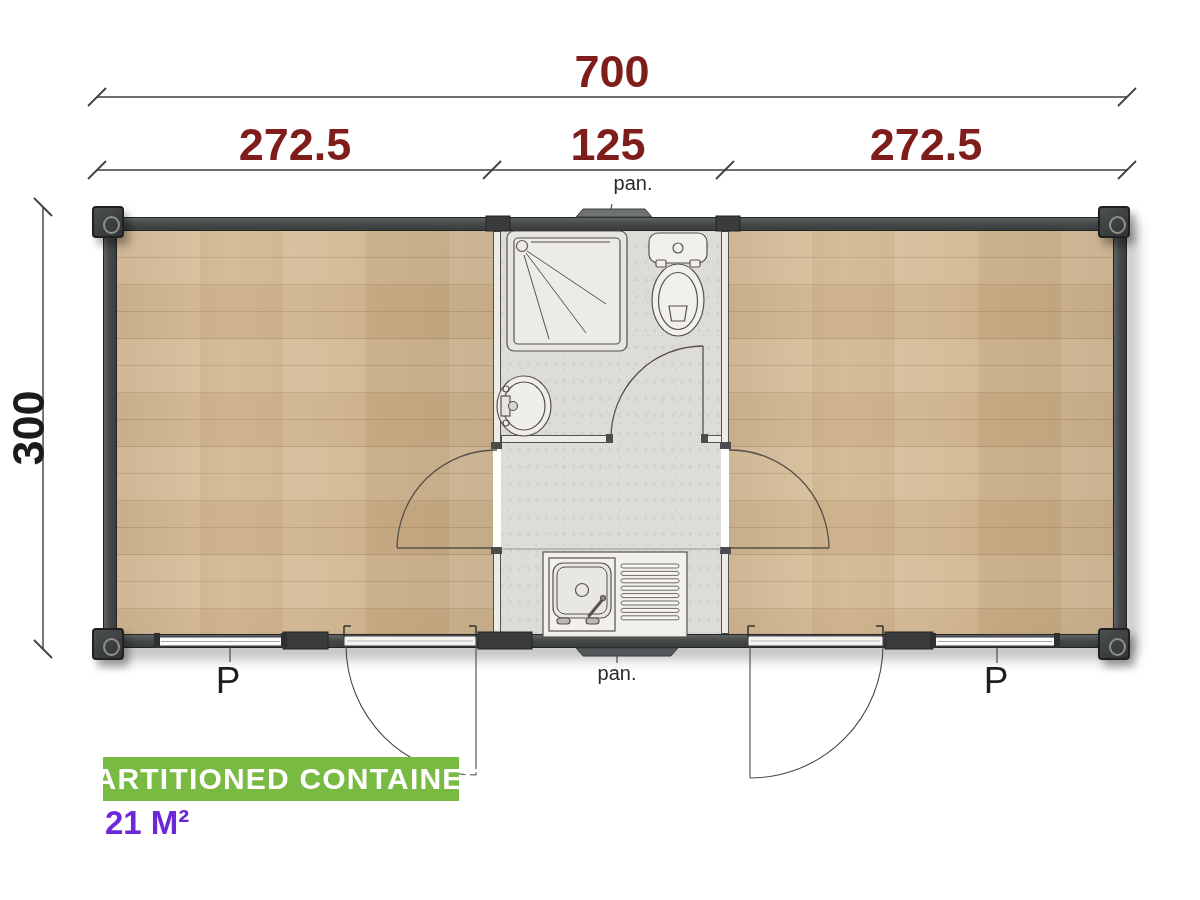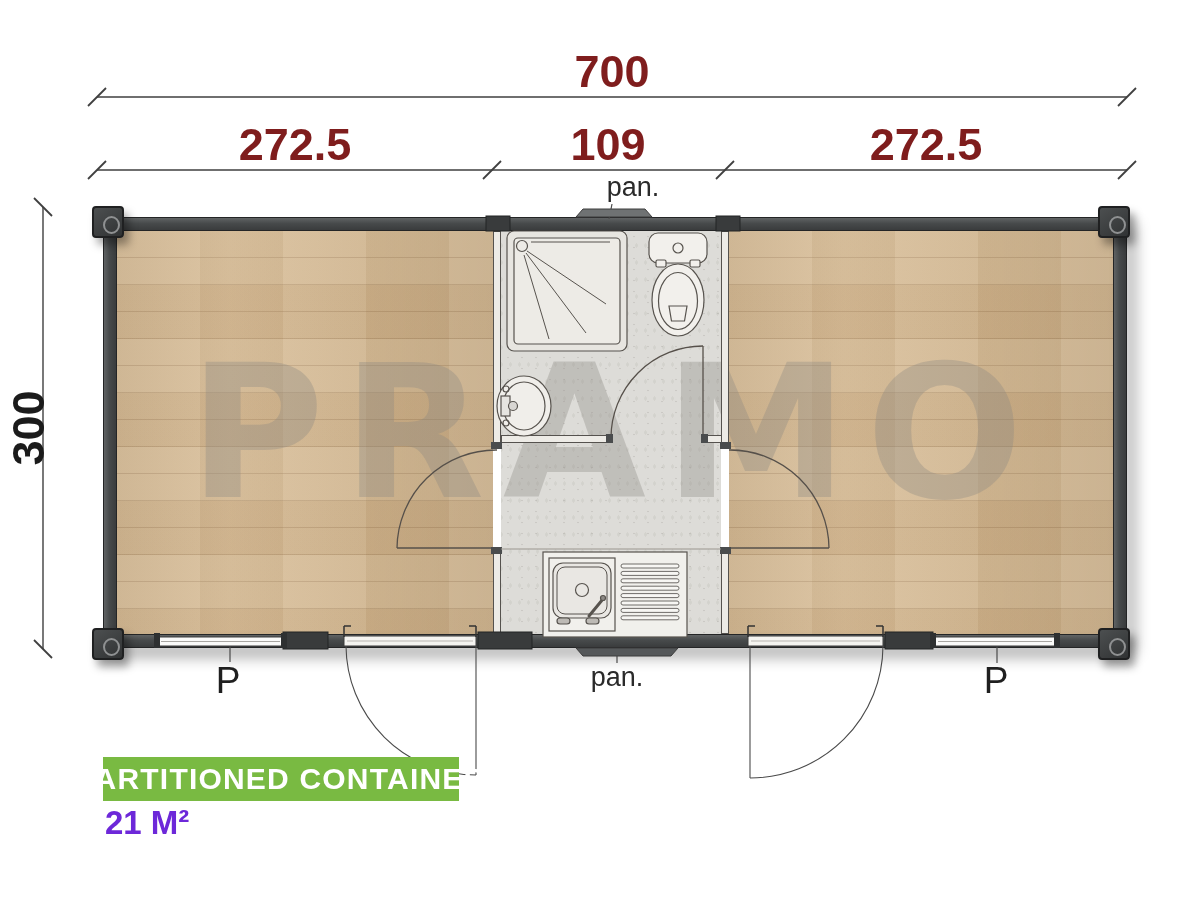--- a/index.html
+++ b/index.html
@@ -26,39 +26,38 @@
   .wall.v{background:linear-gradient(90deg,#606364,#474a4b 45%,#3a3c3d);}
   .wall.bottom{box-shadow:0 10px 14px rgba(0,0,0,0.30);}
   .wall.right{box-shadow:10px 6px 14px rgba(0,0,0,0.26);}
   .casting{width:32px;height:32px;background:linear-gradient(145deg,#4c4f50,#313334);
      border:2px solid #1f2021;border-radius:4px;box-sizing:border-box;box-shadow:5px 7px 9px rgba(0,0,0,0.35);}
   .casting .hole{position:absolute;left:9px;top:8px;width:13px;height:14px;border:2px solid #8f9192;border-radius:50%;}
   
   .part{background:#edebe6;border:1px solid #55524e;box-sizing:border-box;}
   
   .dimtext{color:#7f1d1d;font-weight:700;font-size:45px;transform:translateX(-50%);white-space:nowrap;}
-  .smalltext{color:#2a2a2a;font-size:27px;transform:translateX(-50%);white-space:nowrap;}
+  .smalltext{color:#2a2a2a;font-size:20px;transform:translateX(-50%);white-space:nowrap;}
   .ptext{color:#1f1f1f;font-size:37px;font-weight:500;transform:translateX(-50%);}
   .dim300{color:#1b1b1b;font-weight:700;font-size:45px;transform:rotate(-90deg);transform-origin:center;}
   .banner{left:103px;top:757px;width:356px;height:44px;background:#79ba42;color:#ffffff;
      display:flex;align-items:center;justify-content:center;font-weight:800;font-size:30px;
      letter-spacing:1.2px;white-space:nowrap;}
   .area{left:105px;top:804px;color:#6d28d9;font-weight:700;font-size:33px;}
   svg.overlay{left:0;top:0;}
 </style>
 </head>
 <body>
 
 <div class="canvas">
 
   <div class="abs wood" style="left:117px;top:231px;width:376px;height:403px;"></div>
   <div class="abs corefloor" style="left:501px;top:231px;width:220px;height:403px;"></div>
   <div class="abs wood" style="left:729px;top:231px;width:384px;height:403px;"></div>
 
-  <div class="abs watermark">PRAMO</div>
 
   <div class="abs part" style="left:493px;top:231px;width:8px;height:217px;"></div>
   <div class="abs part" style="left:493px;top:548px;width:8px;height:86px;"></div>
   <div class="abs part" style="left:721px;top:231px;width:8px;height:217px;"></div>
   <div class="abs part" style="left:721px;top:548px;width:8px;height:86px;"></div>
   <div class="abs part" style="left:501px;top:435px;width:112px;height:8px;"></div>
   <div class="abs part" style="left:701px;top:435px;width:21px;height:8px;"></div>
 
   <div class="abs wall" style="left:103px;top:217px;width:1024px;height:14px;"></div>
   <div class="abs wall bottom" style="left:103px;top:634px;width:1024px;height:14px;"></div>
@@ -214,21 +213,21 @@
         <rect x="621" y="593.6" width="58" height="4" rx="2"></rect>
         <rect x="621" y="601" width="58" height="4" rx="2"></rect>
         <rect x="621" y="608.4" width="58" height="4" rx="2"></rect>
         <rect x="621" y="615.8" width="58" height="4" rx="2"></rect>
       </g>
     </g>
   </svg>
 
   <div class="abs dimtext" style="left:612px;top:46px;">700</div>
   <div class="abs dimtext" style="left:295px;top:119px;">272.5</div>
-  <div class="abs dimtext" style="left:608px;top:119px;">109</div>
+  <div class="abs dimtext" style="left:608px;top:119px;">125</div>
   <div class="abs dimtext" style="left:926px;top:119px;">272.5</div>
   <div class="abs dim300" style="left:-16px;top:402px;width:90px;text-align:center;">300</div>
 
   <div class="abs smalltext" style="left:633px;top:172px;">pan.</div>
   <div class="abs smalltext" style="left:617px;top:662px;">pan.</div>
   <div class="abs ptext" style="left:228px;top:660px;">P</div>
   <div class="abs ptext" style="left:996px;top:660px;">P</div>
 
   <div class="abs banner">PARTITIONED CONTAINER</div>
   <div class="abs area">21 M²</div>

